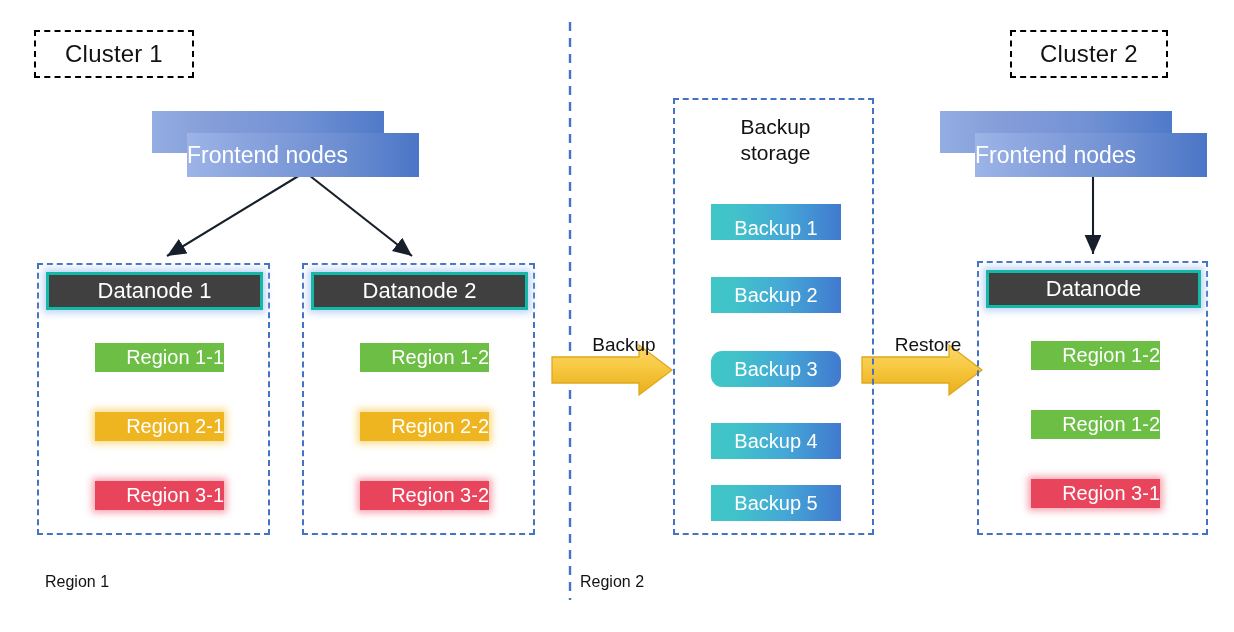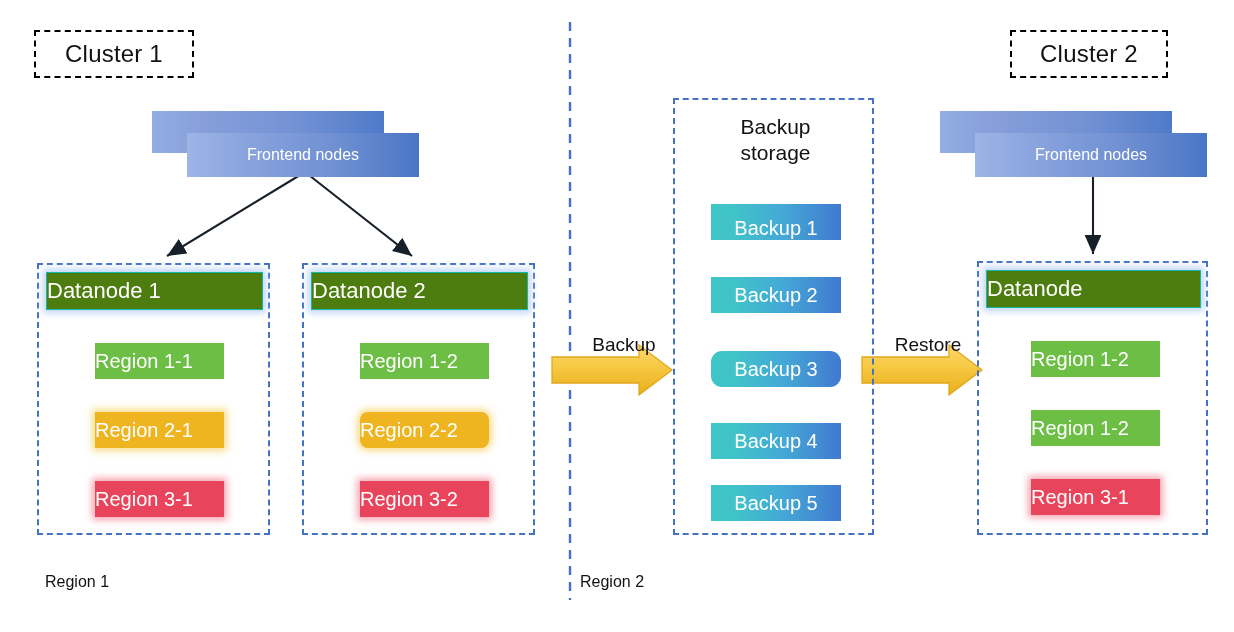--- a/index.html
+++ b/index.html
@@ -43,51 +43,50 @@
     width: 232px; height: 42px;
     background: linear-gradient(90deg, #93aee3 0%, #879fda 22%, #7392d4 62%, #4f7ac9 100%);
   }
   .fe-front {
     position: absolute;
     left: 35px; top: 22px;
     width: 232px; height: 44px;
     background: linear-gradient(90deg, #9cb4e6 0%, #8aa4de 25%, #6e8fd2 65%, #4a76c6 100%);
     display: flex;
     align-items: center;
-    justify-content: center;
-    color: #ffffff;
-    font-size: 16px;
+    color: #ffffff;
+    font-size: 23px;
   }
 
   
   .dashed-box {
     border: 2px dashed #4472c4;
     background: transparent;
   }
 
   
   .datanode-bar {
-    background: #4d7c0f;
-    border: 1px solid #14b8a6;
+    background: #404040;
+    border: 3px solid #14b8a6;
     box-shadow: 0 0 7px 3px rgba(180, 205, 245, .85);
     display: flex;
     align-items: center;
-    justify-content: flex-start;
+    justify-content: center;
     color: #ffffff;
     font-size: 22px;
   }
 
   
   .region-chip {
     display: flex;
     align-items: center;
-    justify-content: flex-start;
+    justify-content: flex-end;
     color: #ffffff;
     font-size: 20px;
-    height: 36px;
+    height: 29px;
   }
   .region-green  { background: #6cbe45; }
   .region-yellow { background: #efb521; box-shadow: 0 0 7px 3px rgba(248, 214, 120, .85); }
   .region-red    { background: #e8445c; box-shadow: 0 0 7px 3px rgba(246, 150, 165, .85); }
 
   
   .backup-chip {
     background: linear-gradient(90deg, #3fc6c6 0%, #41c3c9 18%, #44a9d6 55%, #4179cf 100%);
     display: flex;
     align-items: center;
@@ -179,21 +178,21 @@
     </div>
   </div>
 
   <div class="abs dashed-box" style="left:290px; top:263px; width:233px; height:272px;">
     <div class="abs datanode-bar" style="left:7px; top:7px; width:217px; height:38px;">
       <span>Datanode 2</span>
     </div>
     <div class="abs region-chip region-green" style="left:56px; top:78px; width:129px;">
       <span>Region 1-2</span>
     </div>
-    <div class="abs region-chip region-yellow" style="left:56px; top:147px; width:129px;border-radius:8px;">
+    <div class="abs region-chip region-yellow" style="left:56px; top:147px; width:129px;">
       <span>Region 2-2</span>
     </div>
     <div class="abs region-chip region-red" style="left:56px; top:216px; width:129px;">
       <span>Region 3-2</span>
     </div>
   </div>
 
   <div class="abs dashed-box" style="left:661px; top:98px; width:201px; height:437px;">
     <div class="abs plain-label" style="left:0px; top:14px; width:201px;">Backup
 storage</div>

